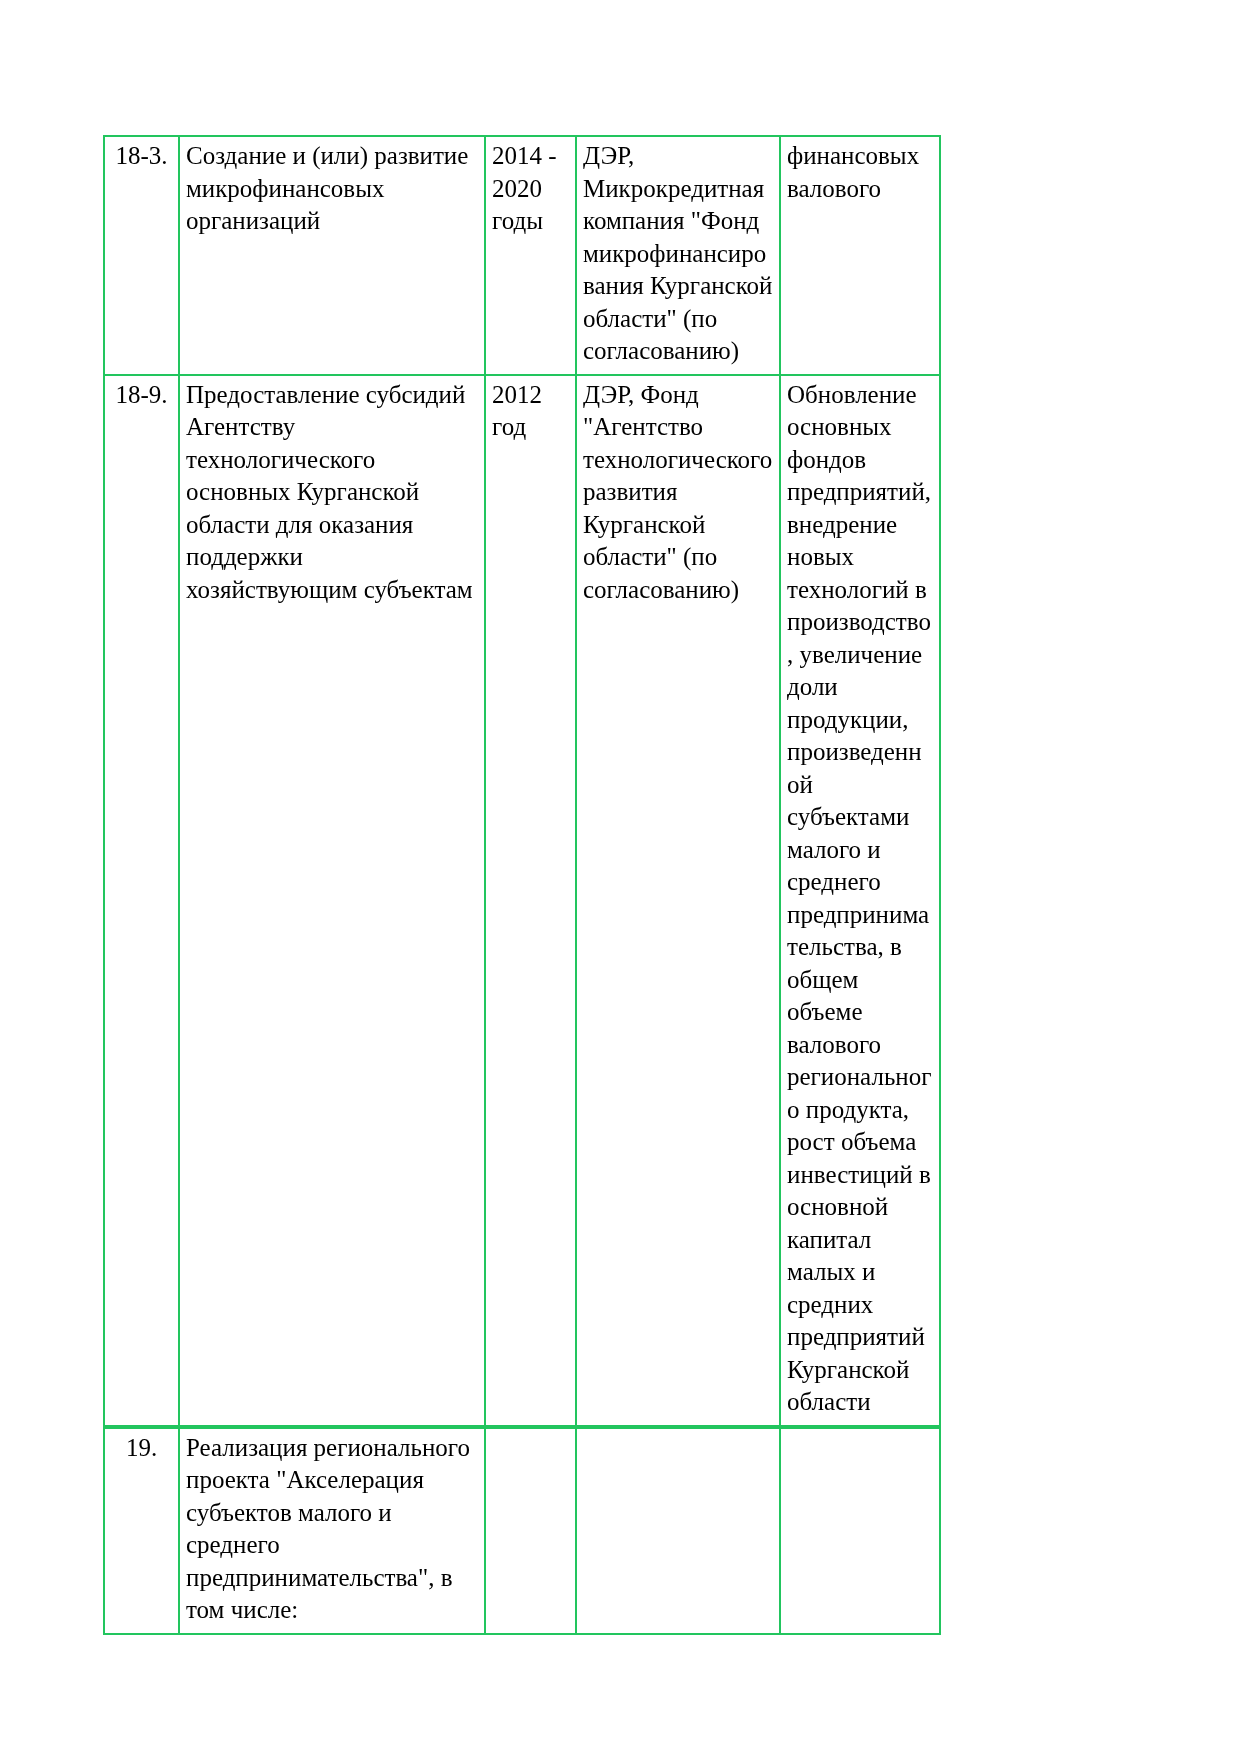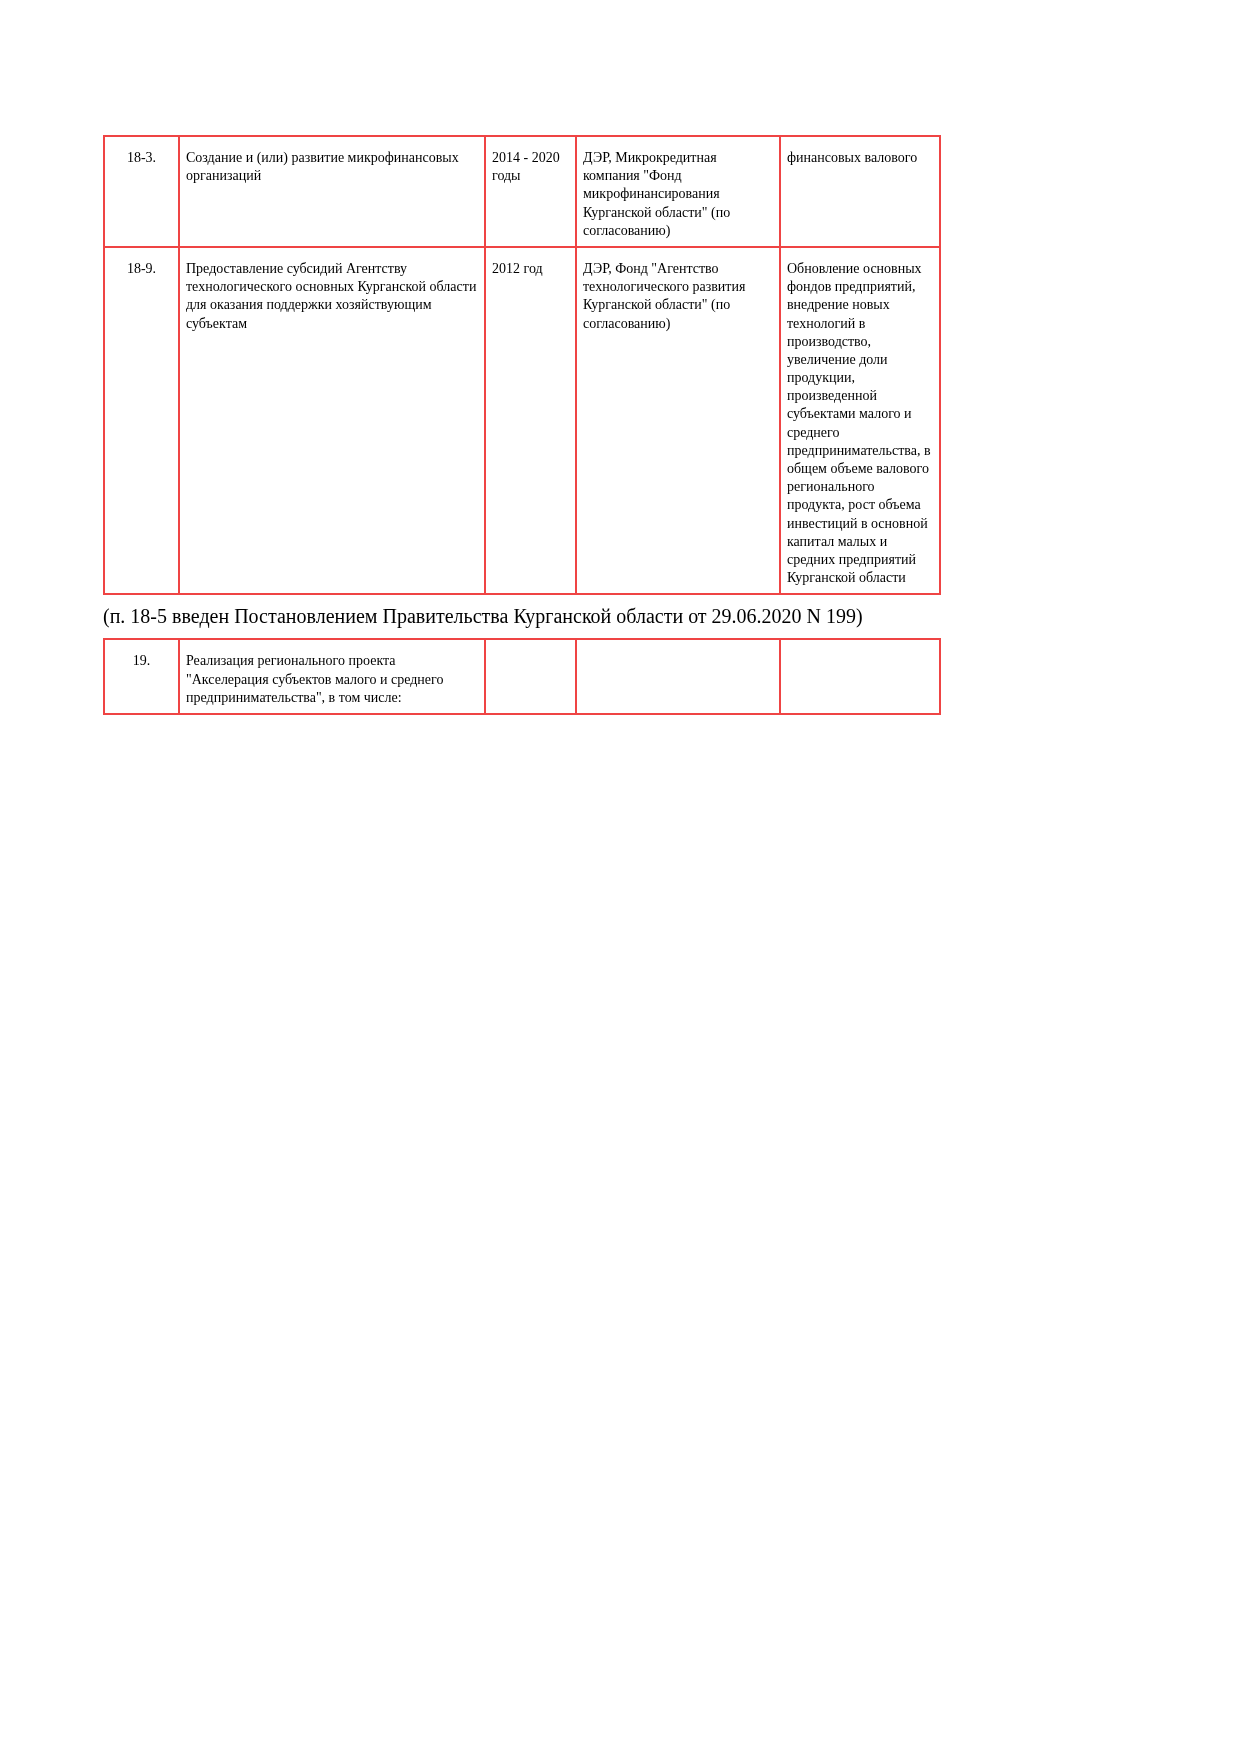--- a/index.html
+++ b/index.html
@@ -20,24 +20,24 @@
     top: 135px;
     left: 103px;
     width: 836px;
   }
   table.grid {
     border-collapse: collapse;
     table-layout: fixed;
     width: 836px;
   }
   table.grid td {
-    border: 2px solid #ef4444;
+    border: 2px solid #22c55e;
     vertical-align: top;
-    padding: 12px 6px 6px 6px;
-    font-size: 14px;
+    padding: 3px 6px 6px 6px;
+    font-size: 25px;
     line-height: 1.3;
     overflow-wrap: break-word;
     word-wrap: break-word;
   }
   td.num {
     text-align: center;
   }
   td.period {
     text-align: left;
   }
@@ -73,21 +73,20 @@
       <tr>
         <td class="num">18-9.</td>
         <td>Предоставление субсидий Агентству технологического основных Курганской области для оказания поддержки хозяйствующим субъектам</td>
         <td class="period">2012 год</td>
         <td>ДЭР, Фонд "Агентство технологического развития Курганской области" (по согласованию)</td>
         <td>Обновление основных фондов предприятий, внедрение новых технологий в производство, увеличение доли продукции, произведенной субъектами малого и среднего предпринимательства, в общем объеме валового регионального продукта, рост объема инвестиций в основной капитал малых и средних предприятий Курганской области</td>
       </tr>
     </tbody>
   </table>
 
-  <p class="note">(п. 18-5 введен Постановлением Правительства Курганской области от 29.06.2020 N 199)</p>
 
   <table class="grid">
     <colgroup>
       <col style="width:75px">
       <col style="width:306px">
       <col style="width:91px">
       <col style="width:204px">
       <col style="width:160px">
     </colgroup>
     <tbody>

